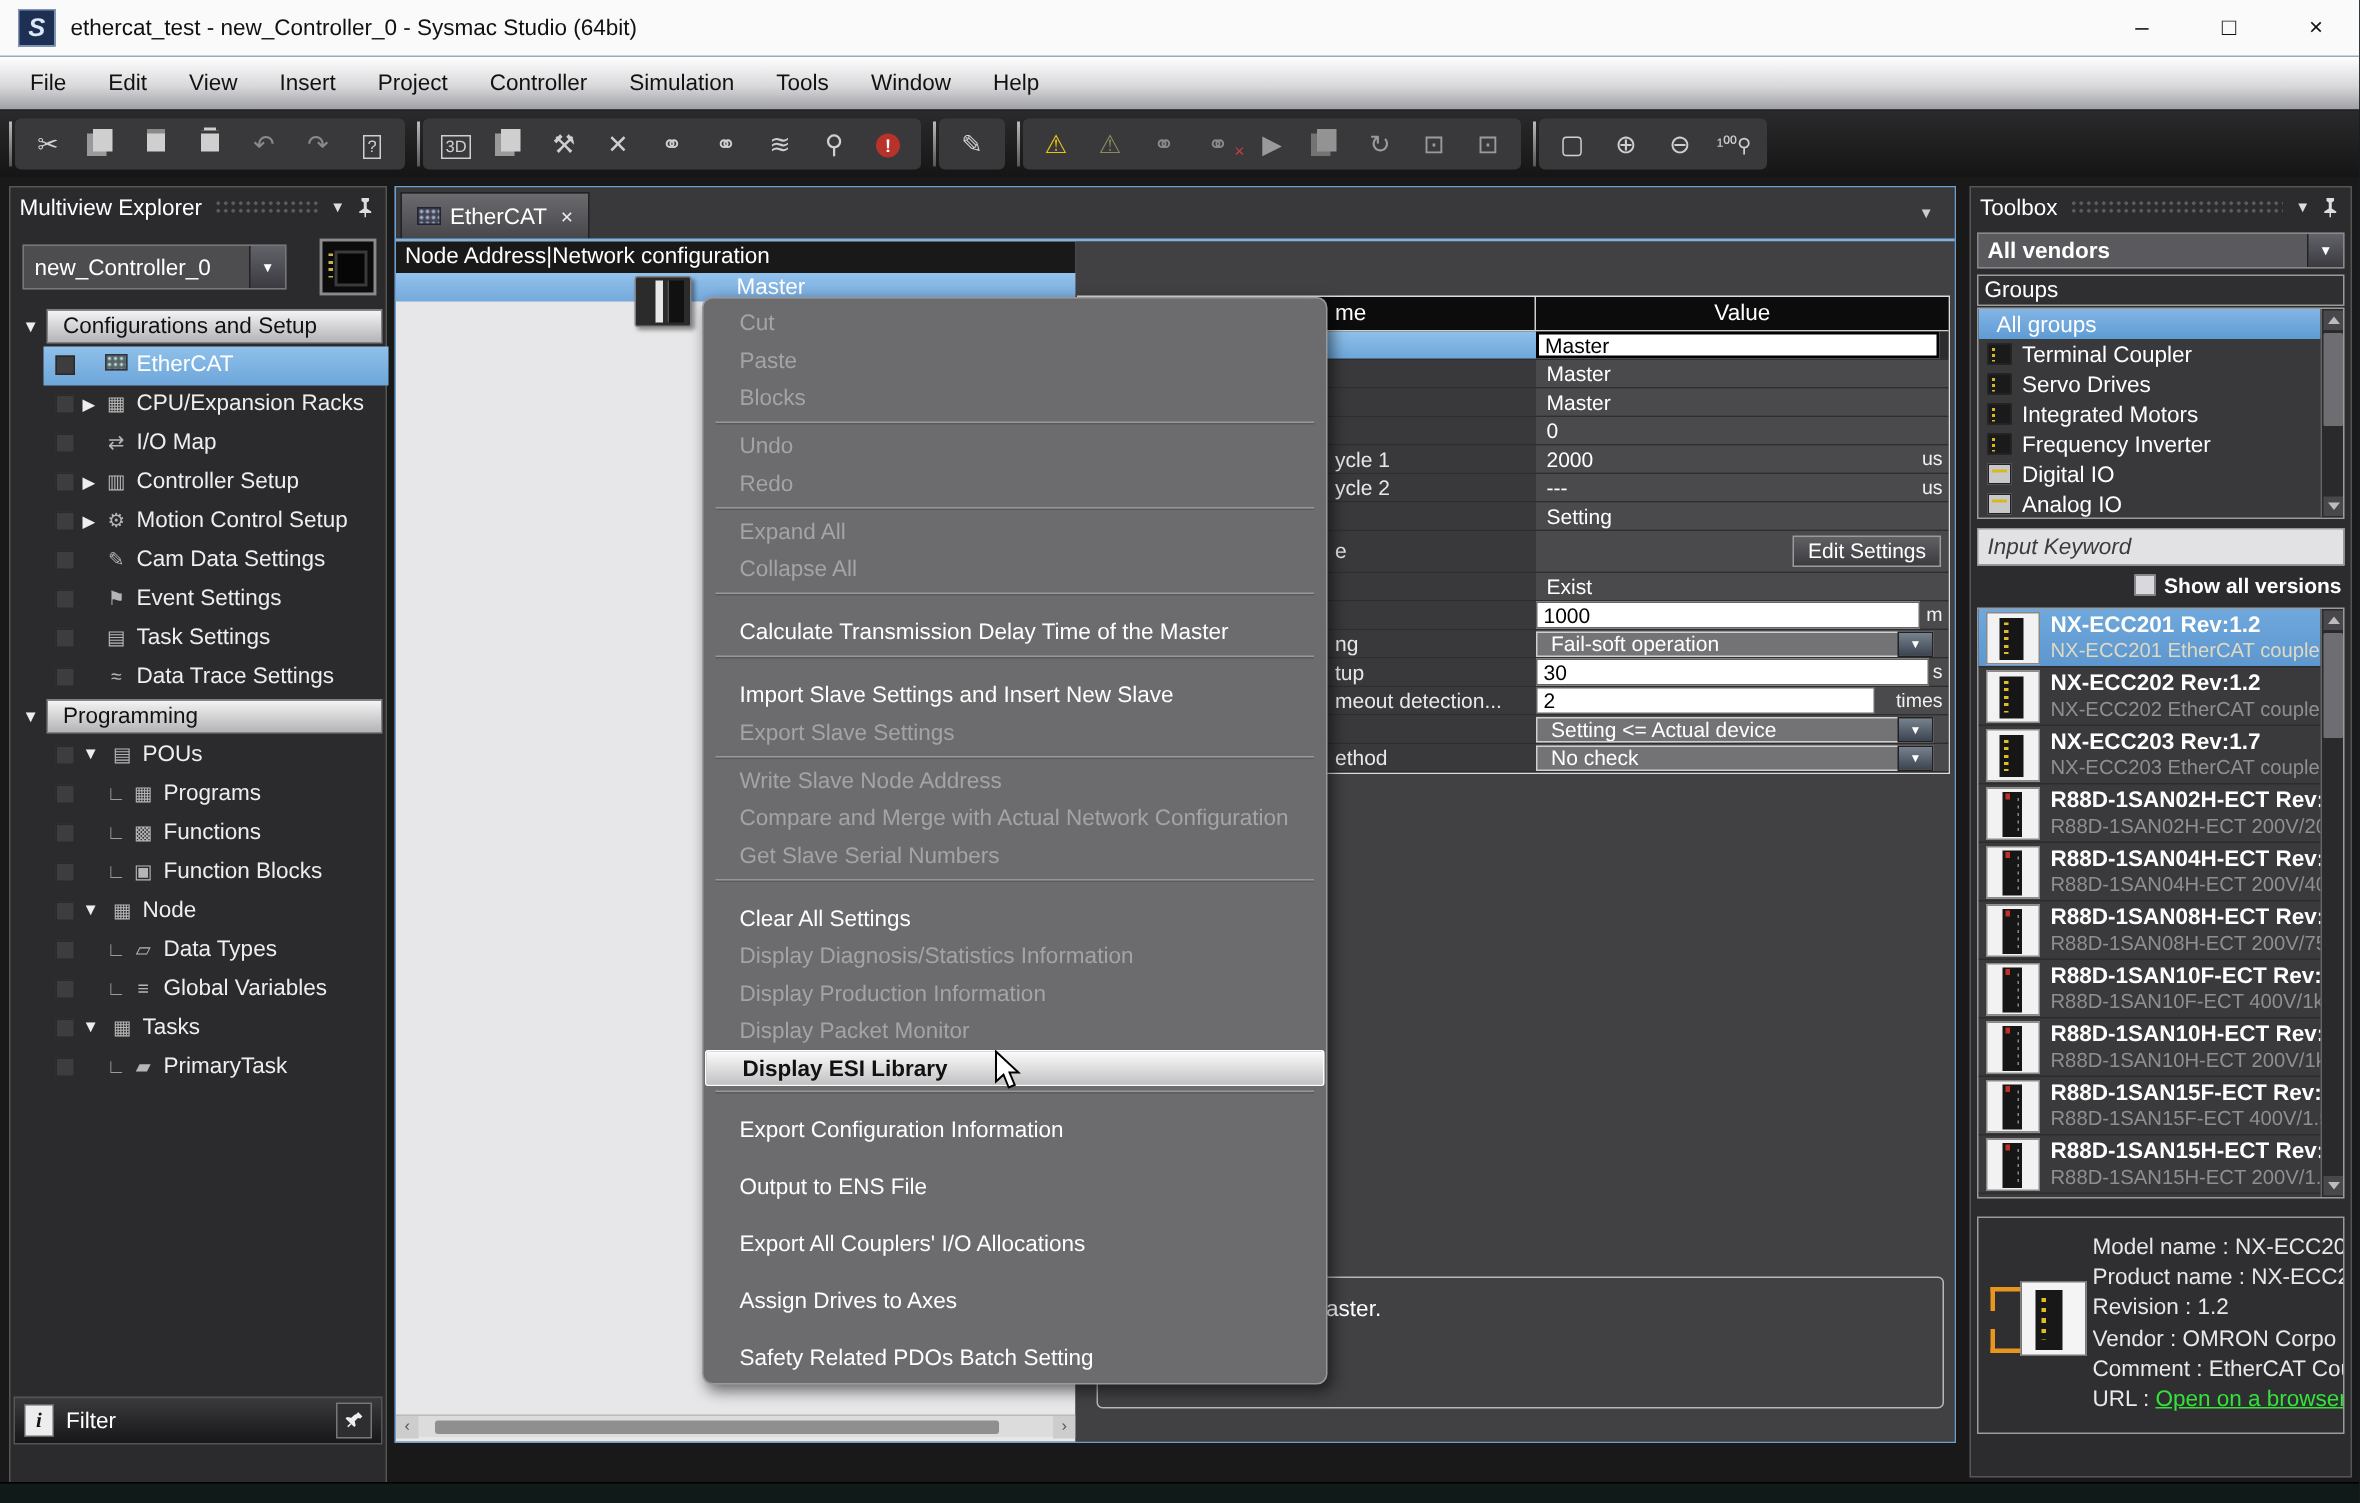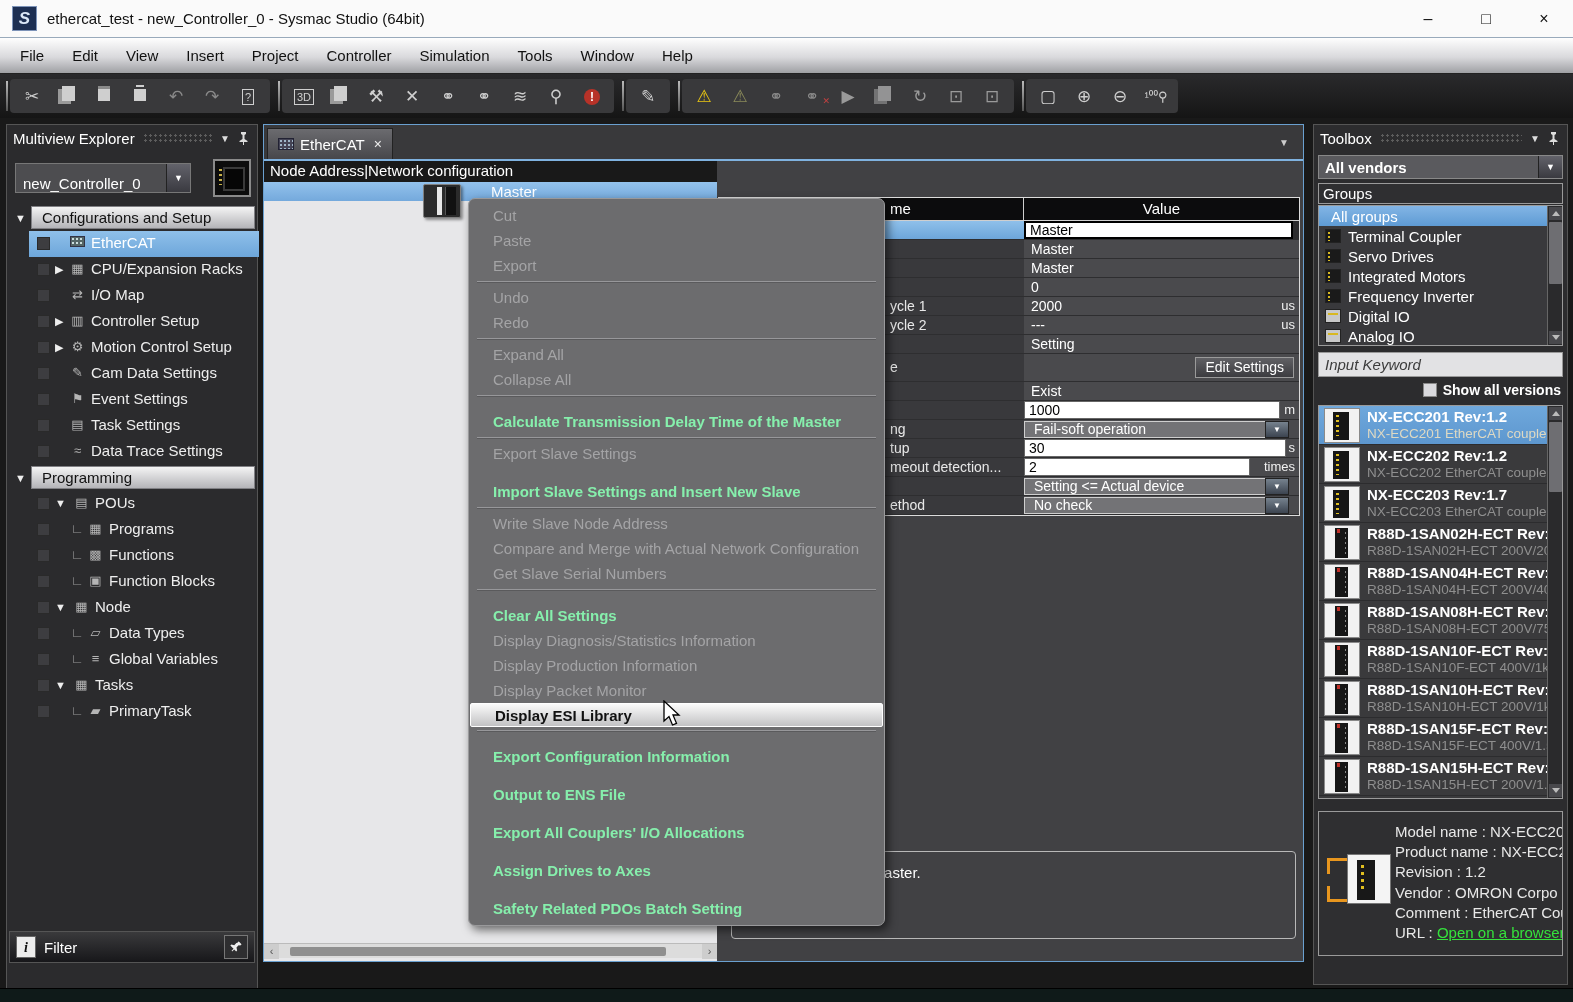--- a/index.html
+++ b/index.html
@@ -39,21 +39,21 @@
 
   
   .panel-head{height:26px;display:flex;align-items:center;color:#fff;font-size:15px;padding:0 6px;}
   .dots{flex:1;height:10px;margin:0 8px;background-image:radial-gradient(#5d5d5d 1px,transparent 1.1px);background-size:5px 5px;}
   .dd-arrow{color:#ddd;font-size:10px;margin-right:8px;}
   .pin{margin-right:2px;}
 
   
   .left-panel{position:absolute;left:6px;top:6px;width:252px;height:974px;background:#2b2b2d;border:1px solid #555;}
   .ctrl-row{position:absolute;left:0;top:32px;width:100%;height:44px;}
-  .ctrl-dd{position:absolute;left:8px;top:6px;width:176px;height:30px;background:#4d4d50;border:1px solid #777;display:flex;align-items:flex-end;}
+  .ctrl-dd{position:absolute;left:8px;top:6px;width:176px;height:30px;background:#4d4d50;border:1px solid #777;display:flex;align-items:center;}
   .ctrl-dd .lbl{flex:1;color:#fff;font-size:15px;padding-left:7px;}
   .dd-btn{width:24px;height:100%;background:linear-gradient(#62626a,#3a3a40);border-left:1px solid #222;color:#fff;font-size:9px;display:flex;align-items:center;justify-content:center;}
   .cpu-ic{position:absolute;right:6px;top:2px;width:38px;height:38px;background:#0c0c0c;border:2px solid #8a8a8a;}
   .cpu-ic::before{content:"";position:absolute;right:4px;top:6px;width:18px;height:20px;background:#060606;border:2px solid #3a3a3a;}
   .cpu-ic::after{content:"";position:absolute;left:4px;top:8px;width:3px;height:16px;background:repeating-linear-gradient(#c8b24a 0 2px,transparent 2px 5px);}
   .sec-wrap{position:absolute;left:0;width:100%;height:24px;}
   .sec-arrow{position:absolute;left:8px;top:6px;color:#eee;font-size:11px;}
   .sec-bar{position:absolute;left:24px;right:2px;top:0;height:23px;background:linear-gradient(#f4f4f4,#b4b4b8);border:1px solid #808084;color:#111;font-size:15px;line-height:21px;padding-left:10px;}
   .trow{position:absolute;left:0;width:100%;height:26px;font-size:15px;color:#eee;}
   .trow .chk{position:absolute;left:30px;top:6px;width:13px;height:13px;background:#3d3d40;border:1px solid #2a2a2a;}
@@ -113,21 +113,21 @@
   .gdd .txt{flex:1;white-space:nowrap;overflow:hidden;}
   .gdd .gdd-btn{width:24px;margin:-1px -1px -1px 0;background:linear-gradient(#76828e,#3c4450);border:1px solid #222;color:#fff;font-size:8px;text-align:center;line-height:16px;}
   .devname-box{position:absolute;left:14px;top:690px;width:565px;height:88px;border:1px solid #b8b8b8;border-radius:4px;}
   .devname-lbl{position:absolute;left:12px;top:-9px;background:#414144;color:#e8e8e8;font-size:15px;padding:0 6px;}
   .devname-txt{position:absolute;left:12px;top:12px;color:#fff;font-size:15px;}
 
   
   .ctx{position:absolute;left:468px;top:198px;width:417px;background:#6c6c6e;border:1px solid #99999b;border-radius:7px;box-shadow:3px 4px 10px rgba(0,0,0,.55);padding:4px 0;}
   .mi{height:25px;line-height:25px;padding-left:24px;font-size:15px;white-space:nowrap;}
   .mi.dis{color:#a4a4a6;}
-  .mi.en{color:#86efac;font-weight:bold;margin-top:13px;}
+  .mi.en{color:#ffffff;font-weight:normal;margin-top:13px;}
   .mi.hot{background:linear-gradient(#fbfbfb,#c2c2c4);color:#111;font-weight:bold;border:1px solid #fff;border-radius:2px;margin:0 1px;height:24px;line-height:23px;}
   .msep{height:1px;background:#97979a;margin:3px 8px;box-shadow:0 1px 0 #5a5a5c;}
 
   
   .cursor{position:absolute;left:662px;top:700px;z-index:99;}
 
   
   .right-panel{position:absolute;left:1313px;top:6px;width:255px;height:861px;background:#2c2c2e;border:1px solid #555;}
   .vendor-dd{position:absolute;left:4px;top:30px;right:4px;height:24px;background:#5a5a5e;border:1px solid #888;display:flex;align-items:center;}
   .vendor-dd .lbl{flex:1;color:#fff;font-size:15px;font-weight:bold;padding-left:6px;}
@@ -644,32 +644,32 @@
           <div><span>URL : </span><a class="det-link">Open on a browser</a></div>
         </div>
       </div>
     </div>
 
   </div>
 
   <div class="ctx">
     <div class="mi dis">Cut</div>
     <div class="mi dis">Paste</div>
-    <div class="mi dis">Export</div>
+    <div class="mi dis">Blocks</div>
     <div class="msep"></div>
     <div class="mi dis">Undo</div>
     <div class="mi dis">Redo</div>
     <div class="msep"></div>
     <div class="mi dis">Expand All</div>
     <div class="mi dis">Collapse All</div>
     <div class="msep"></div>
     <div class="mi en">Calculate Transmission Delay Time of the Master</div>
     <div class="msep"></div>
+    <div class="mi en">Import Slave Settings and Insert New Slave</div>
     <div class="mi dis">Export Slave Settings</div>
-    <div class="mi en">Import Slave Settings and Insert New Slave</div>
     <div class="msep"></div>
     <div class="mi dis">Write Slave Node Address</div>
     <div class="mi dis">Compare and Merge with Actual Network Configuration</div>
     <div class="mi dis">Get Slave Serial Numbers</div>
     <div class="msep"></div>
     <div class="mi en">Clear All Settings</div>
     <div class="mi dis">Display Diagnosis/Statistics Information</div>
     <div class="mi dis">Display Production Information</div>
     <div class="mi dis">Display Packet Monitor</div>
     <div class="mi hot">Display ESI Library</div>

